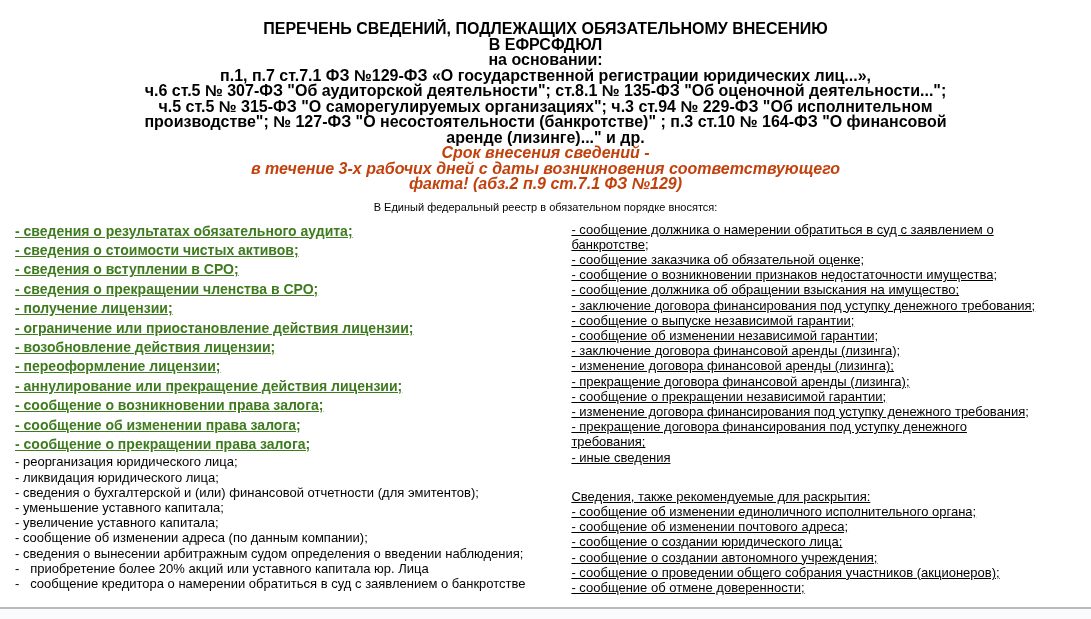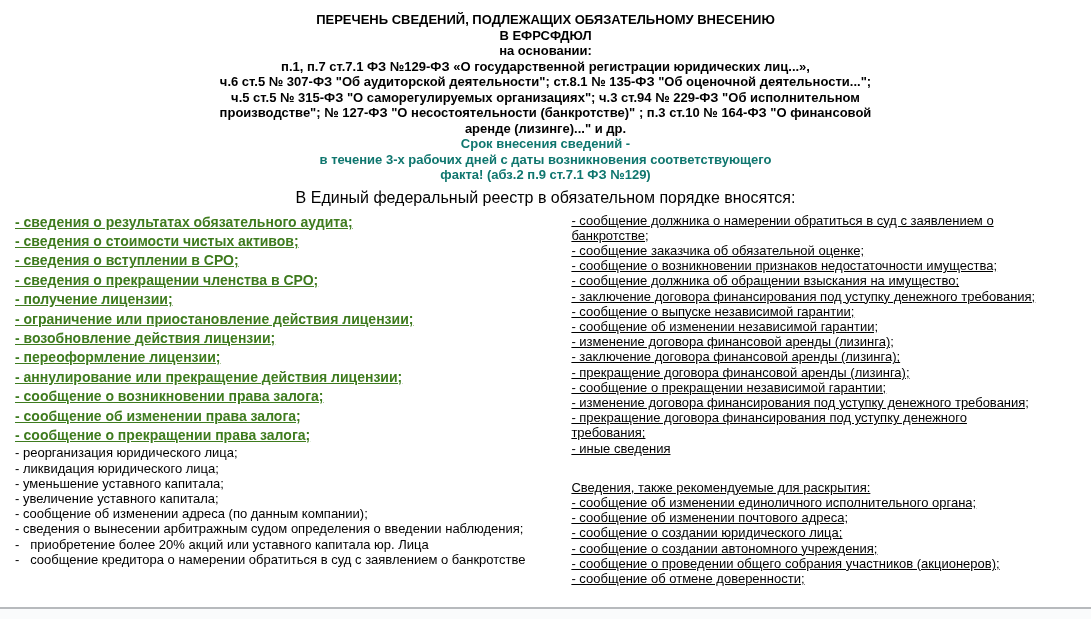--- a/index.html
+++ b/index.html
@@ -4,32 +4,32 @@
 <style>
   * { margin: 0; padding: 0; box-sizing: border-box; }
   html, body { background: #ffffff; }
   body {
     width: 1091px; height: 619px;
     position: relative; overflow: hidden;
     font-family: "Liberation Sans", "DejaVu Sans", sans-serif;
     color: #000000;
   }
   .header {
-    padding-top: 12px;
+    padding-top: 21px;
     text-align: center;
-    font-size: 13px;
+    font-size: 16px;
     line-height: 15.5px;
     font-weight: bold;
   }
   .header .line { white-space: pre-wrap; }
-  .deadline { color: #0f766e; font-weight: bold; }
+  .deadline { color: #c2410c; font-style: italic; font-weight: bold; }
   .intro {
     margin-top: 7px;
     text-align: center;
-    font-size: 16px;
+    font-size: 11px;
     line-height: 16px;
     font-weight: normal;
   }
   .columns {
     display: flex;
     margin-top: 7px;
     padding-left: 15px;
   }
   .col-left  { width: 556px; }
   .col-right { width: 523px; margin-left: 4px; text-decoration: underline; }
@@ -107,41 +107,42 @@
         <div class="link-item">- переоформление лицензии;</div>
         <div class="link-item">- аннулирование или прекращение действия лицензии;</div>
         <div class="link-item">- сообщение о возникновении права залога;</div>
         <div class="link-item">- сообщение об изменении права залога;</div>
         <div class="link-item">- сообщение о прекращении права залога;</div>
       </div>
     <div>
 
     <div class="item">- реорганизация юридического лица;</div>
         <div class="item">- ликвидация юридического лица;</div>
+        <div class="item">- сведения о бухгалтерской и (или) финансовой отчетности (для эмитентов);</div>
         <div class="item">- уменьшение уставного капитала;</div>
         <div class="item">- увеличение уставного капитала;</div>
         <div class="item">- сообщение об изменении адреса (по данным компании);</div>
         <div class="item">- сведения о вынесении арбитражным судом определения о введении наблюдения;</div>
         <div class="item">-   приобретение более 20% акций или уставного капитала юр. Лица</div>
         <div class="item">-   сообщение кредитора о намерении обратиться в суд с заявлением о банкротстве</div>
       </div>
   </div>
   <div class="col-right">
     <div>
 
     <div class="item">- сообщение должника о намерении обратиться в суд с заявлением о
 банкротстве;</div>
         <div class="item">- сообщение заказчика об обязательной оценке;</div>
         <div class="item">- сообщение о возникновении признаков недостаточности имущества;</div>
         <div class="item">- сообщение должника об обращении взыскания на имущество;</div>
         <div class="item">- заключение договора финансирования под уступку денежного требования;</div>
         <div class="item">- сообщение о выпуске независимой гарантии;</div>
         <div class="item">- сообщение об изменении независимой гарантии;</div>
+        <div class="item">- заключение договора финансовой аренды (лизинга);</div>
         <div class="item">- изменение договора финансовой аренды (лизинга);</div>
-        <div class="item">- заключение договора финансовой аренды (лизинга);</div>
         <div class="item">- прекращение договора финансовой аренды (лизинга);</div>
         <div class="item">- сообщение о прекращении независимой гарантии;</div>
         <div class="item">- изменение договора финансирования под уступку денежного требования;</div>
         <div class="item">- прекращение договора финансирования под уступку денежного
 требования;</div>
         <div class="item">- иные сведения</div>
       </div>
     <div class="recommended-title">Сведения, также рекомендуемые для раскрытия:</div>
     <div>
 

